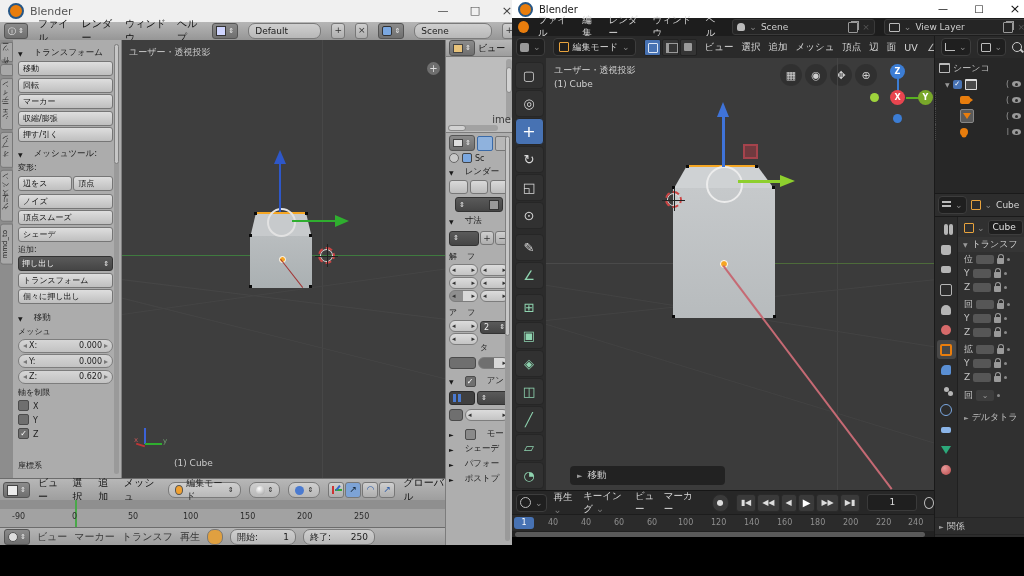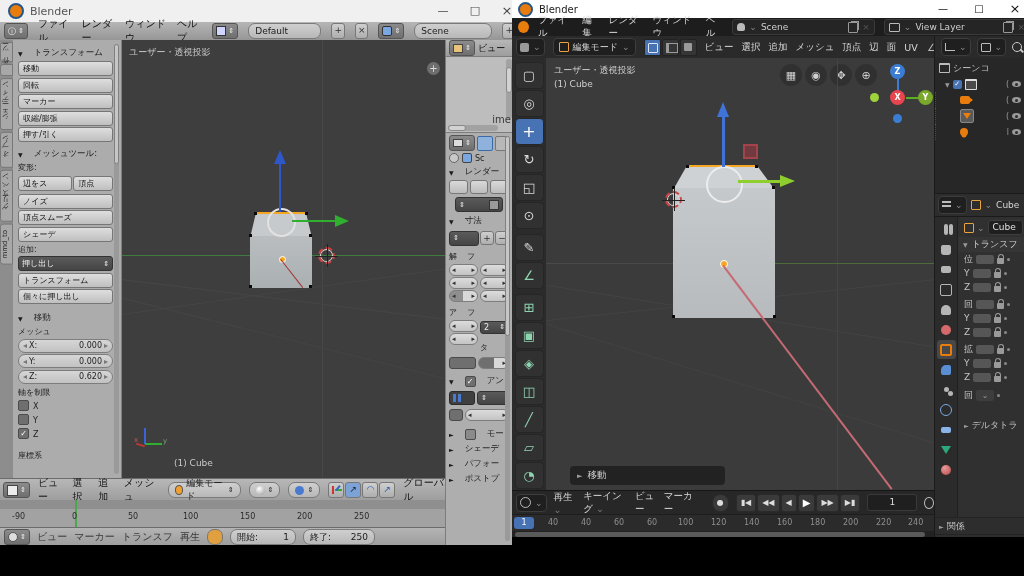--- a/index.html
+++ b/index.html
@@ -197,21 +197,21 @@
           <span class="lab">X</span>
         </div>
       <div class="chkrow">
           <span class="chk"></span>
           <span class="lab">Y</span>
         </div>
       <div class="chkrow">
           <span class="chk">✓</span>
           <span class="lab">Z</span>
         </div>
-      <div class="lab" style="margin-top:10px;">座標系</div>
+      <div class="lab" style="margin-top:20px;">座標系</div>
     </div>
     <div class="a" style="left:114px;top:44px;width:5px;height:430px;background:#9a9a9a;border-radius:3px;">
       <div style="width:5px;height:120px;background:#c6c6c6;border:1px solid #808080;border-radius:3px;box-sizing:border-box;"></div>
     </div>
 
     <div class="a lw-viewport">
       <span class="a vplabel" style="left:7px;top:6px;">ユーザー・透視投影</span>
       <div class="a" style="left:305px;top:22px;width:13px;height:13px;border-radius:50%;background:#6e6e6e;color:#ddd;font-size:10px;text-align:center;line-height:13px;">+</div>
 
       <div class="a" style="left:200px;top:0;width:1px;height:438px;background:#474747;"></div>
@@ -826,21 +826,21 @@
               <span>Z</span>
               <span class="slid"></span>
               <span class="lock"></span>
               <span class="ddot"></span>
             </div>
           <div class="trow" style="margin-top:4px;">
               <span>回</span>
               <span style="width:18px;height:11px;background:#3d3d3d;border-radius:2px;color:#999;font-size:8px;text-align:center;line-height:11px;">⌄</span>
               <span class="ddot"></span>
             </div>
-          <div class="trow" style="margin-top:16px;">
+          <div class="trow" style="margin-top:8px;">
               <span style="font-size:6px;color:#999;">►</span>
               <span>デルタトラ</span>
             </div>
         </div>
       </div>
       <div class="crow">
           <span style="font-size:6px;color:#999;">►</span>
           <span>関係</span>
         </div>
       <div class="crow">

